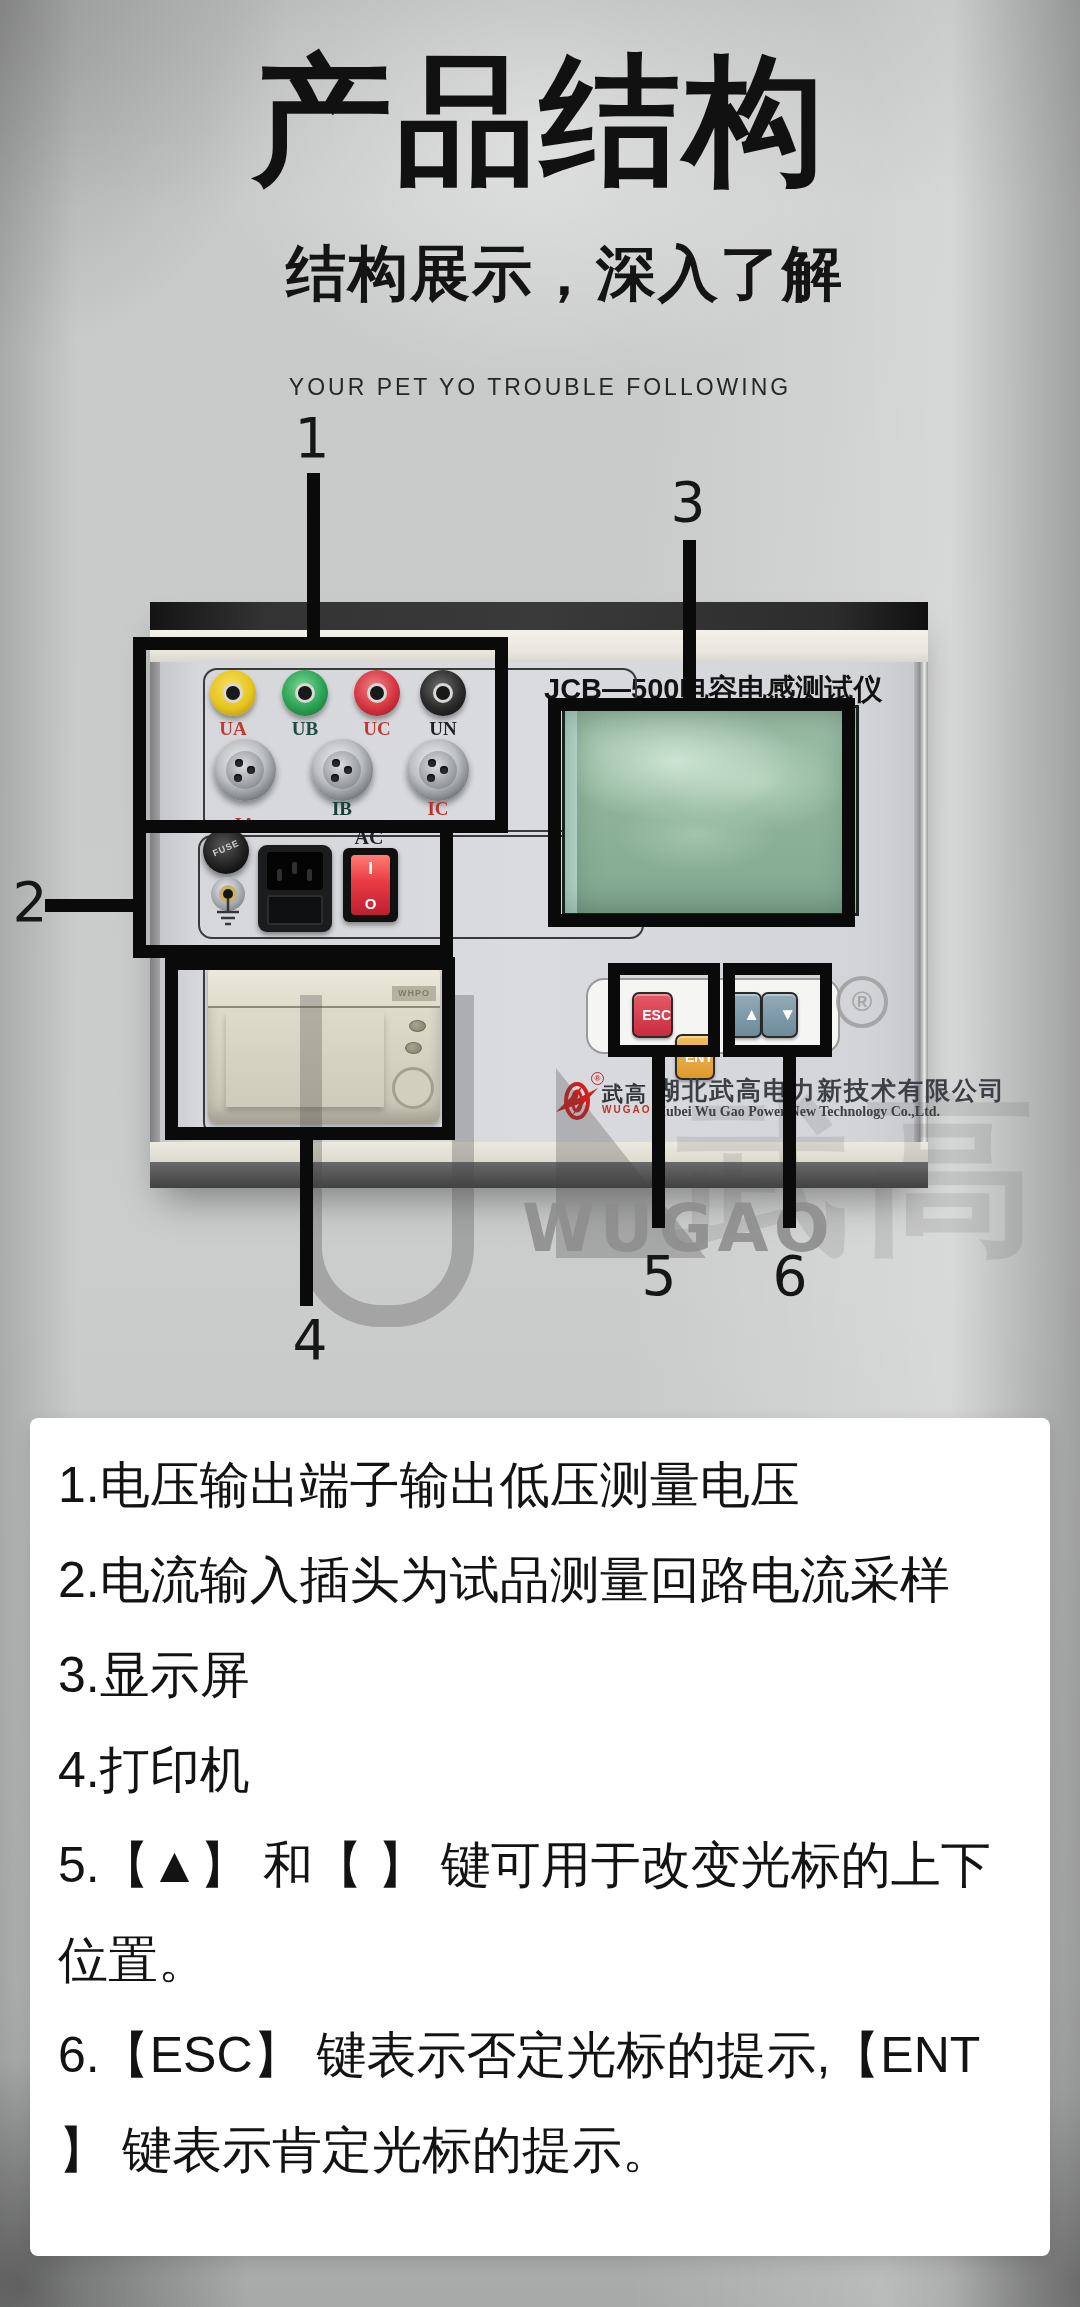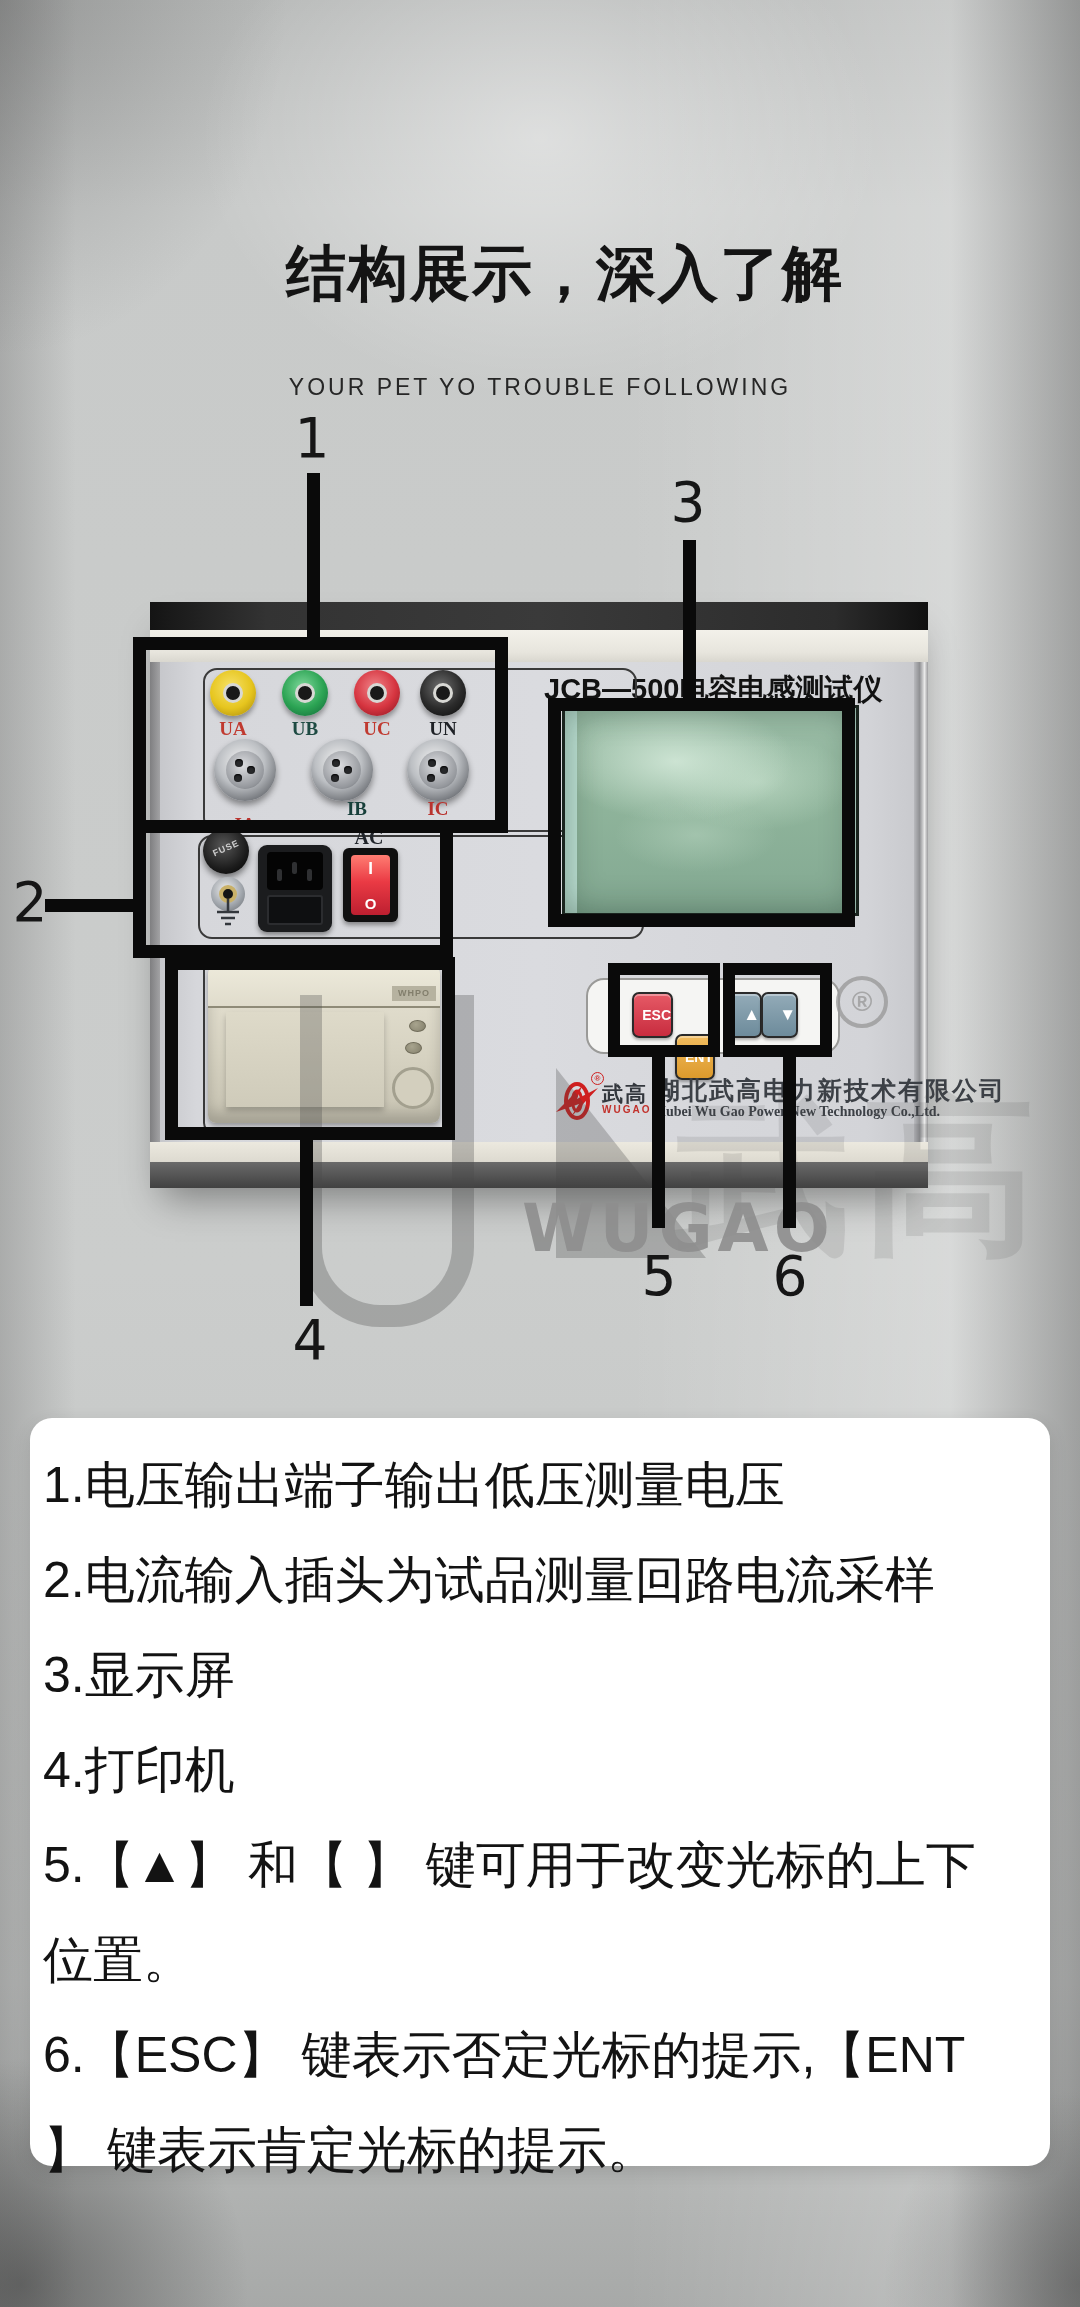--- a/index.html
+++ b/index.html
@@ -130,29 +130,30 @@
   .wm-cn{position:absolute;left:675px;top:1058px;font-size:175px;font-weight:700;color:#4c4c4c;
     opacity:.13;letter-spacing:12px;white-space:nowrap;}
   .wm-wugao{position:absolute;left:522px;top:1190px;font-size:66px;font-weight:700;color:#8e8e8e;
     letter-spacing:5px;opacity:.9;font-family:"DejaVu Sans",sans-serif;}
   
   .co-frame{position:absolute;border:13px solid #0a0a0a;}
   .co-bar{position:absolute;background:#0a0a0a;}
   .co-num{position:absolute;width:44px;text-align:center;font-size:55px;font-weight:500;color:#161616;
     font-family:"DejaVu Sans",sans-serif;}
   
-  .notes{position:absolute;left:30px;top:1418px;width:1020px;height:748px;background:#ffffff;
-    border-radius:22px;box-shadow:0 6px 18px rgba(0,0,0,.12);padding:20px 30px 0 13px;box-sizing:border-box;}
+  .notes{position:absolute;left:30px;top:1418px;width:1020px;height:838px;background:#ffffff;
+    border-radius:8px;box-shadow:0 6px 18px rgba(0,0,0,.12);padding:20px 30px 0 28px;box-sizing:border-box;}
   .note-line{height:95px;line-height:95px;font-size:50px;font-weight:500;color:#131313;white-space:nowrap;}
 </style>
 </head>
 <body>
 
 <div class="page">
 
+  <div class="hdr-title">产品结构</div>
   <div class="hdr-sub">结构展示，深入了解</div>
   <div class="hdr-tag">YOUR PET YO TROUBLE FOLLOWING</div>
 
   <div class="device">
     <div class="dev-top"></div>
     <div class="dev-rim"></div>
     <div class="dev-panel"></div>
     <div class="side-l"></div>
     <div class="side-r"></div>
     <div class="dev-brim"></div>
@@ -188,21 +189,21 @@
       </div>
     </div>
     <div class="conn" style="left:257px;top:137px;">
       <div class="conn-face">
         <span class="pin" style="left:9px;top:8px;"></span>
           <span class="pin" style="left:21px;top:15px;"></span>
           <span class="pin" style="left:8px;top:23px;"></span>
       </div>
     </div>
     <div class="jlabel" style="left:64px;top:212px;color:#b9332e;width:62px;">IA</div>
-    <div class="jlabel" style="left:176px;top:196px;color:#173f3a;width:62px;text-align:center;">IB</div>
+    <div class="jlabel" style="left:161px;top:196px;color:#173f3a;width:62px;text-align:center;">IB</div>
     <div class="jlabel" style="left:257px;top:196px;color:#b9332e;width:62px;">IC</div>
 
     <div class="fuse" style="left:53px;top:226px;">
       <span>FUSE</span>
     </div>
     <div class="gnd" style="left:61px;top:275px;"></div>
     <svg class="gndsym" style="left:65px;top:297px;" width="26" height="30" viewBox="0 0 26 30">
       <line x1="13" y1="0" x2="13" y2="12" stroke="#33373c" stroke-width="2.5"></line>
       <line x1="2" y1="13" x2="24" y2="13" stroke="#33373c" stroke-width="2.5"></line>
       <line x1="6" y1="19" x2="20" y2="19" stroke="#33373c" stroke-width="2.5"></line>

